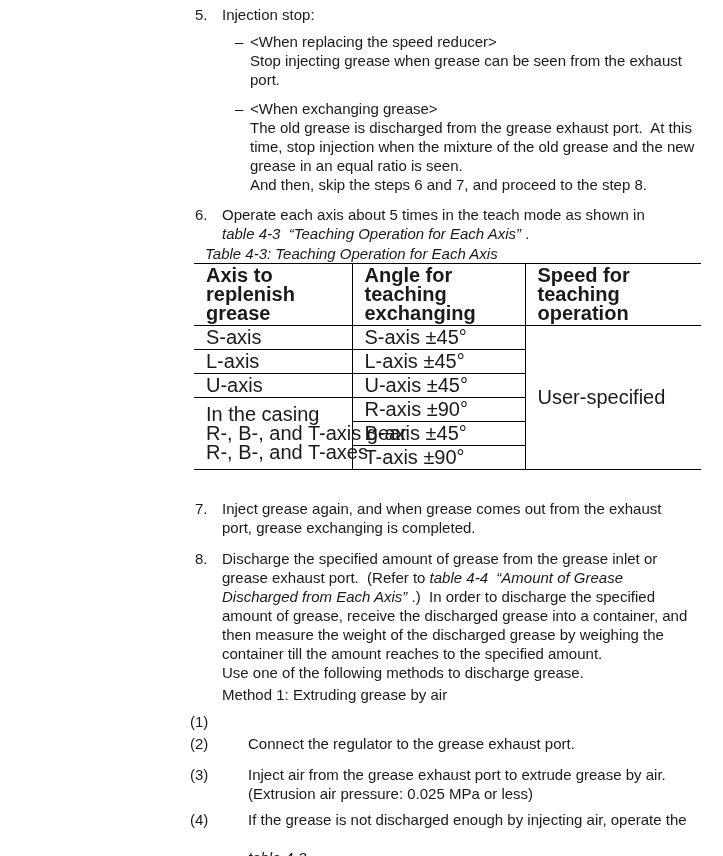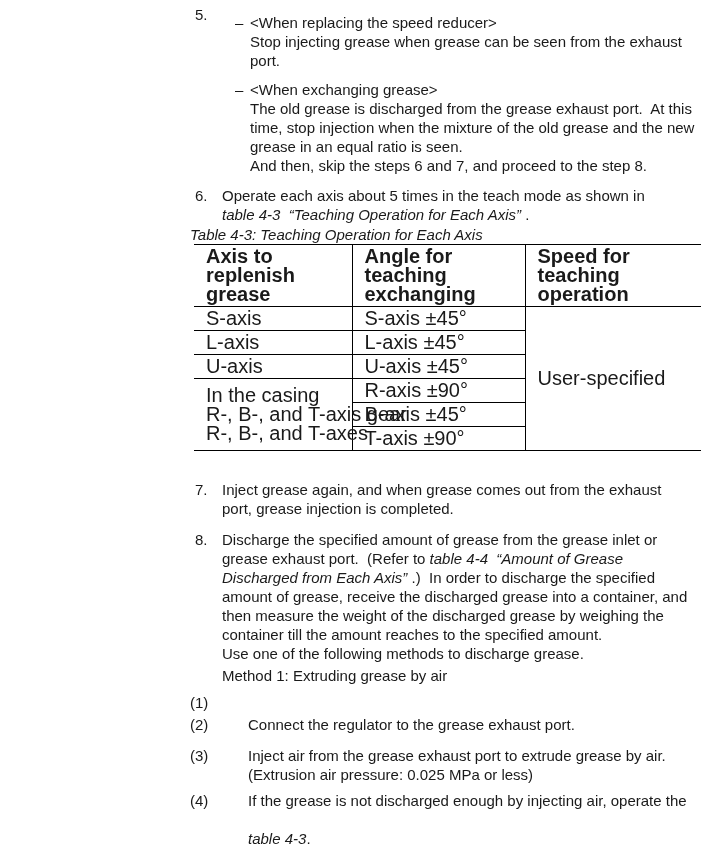--- a/index.html
+++ b/index.html
@@ -18,21 +18,21 @@
   .content { padding: 5px 0 0 190px; width: 723px; }
   .pre { white-space: pre; }
   .prew { white-space: pre-wrap; }
   .em { font-style: italic; }
   .step { display: flex; align-items: flex-start; }
   .num { width: 27px; margin-left: 5px; flex: 0 0 auto; }
   .body { width: 496px; flex: 0 0 auto; }
   .bullet { display: flex; margin-left: 13px; }
   .dash { width: 15px; flex: 0 0 auto; }
   .bbody { flex: 0 0 auto; width: 460px; }
-  .caption { margin-left: 0; margin-top: 1px; }
+  .caption { margin-left: 15px; margin-top: 1px; }
   table {
     border-collapse: collapse;
     margin-left: 4px;
     margin-top: 0;
     table-layout: fixed;
     width: 507px;
     border-top: 1px solid #000;
     border-bottom: 1px solid #000;
   }
   col.c1 { width: 158px; }
@@ -65,20 +65,21 @@
 </style>
 </head>
 <body>
 
 <div class="page">
   <div class="content">
 
     <div class="step">
       <span class="num">5.</span>
       <div class="body">
+        <div>Injection stop:</div>
         <div class="bullet mt8">
             <span class="dash">–</span>
             <div class="bbody pre">&lt;When replacing the speed reducer&gt;
 Stop injecting grease when grease can be seen from the exhaust
 port.</div>
           </div>
         <div class="bullet mt10">
             <span class="dash">–</span>
             <div class="bbody pre">&lt;When exchanging grease&gt;
 The old grease is discharged from the grease exhaust port.  At this
@@ -132,21 +133,21 @@
       </tr>
       <tr>
         <td class="rs vline">T-axis ±90°</td>
       </tr>
     </tbody>
       </table>
 
     <div class="step mt29">
       <span class="num">7.</span>
       <div class="body pre">Inject grease again, and when grease comes out from the exhaust
-port, grease injection is completed.</div>
+port, grease exchanging is completed.</div>
     </div>
 
     <div class="step mt12">
       <span class="num">8.</span>
       <div class="body prew"><span>Discharge the specified amount of grease from the grease inlet or</span><br><span>grease exhaust port.  (Refer to </span><span class="em">table 4-4  “Amount of Grease</span><br><span class="em">Discharged from Each Axis”</span><span> .)  In order to discharge the specified</span><br><span>amount of grease, receive the discharged grease into a container, and</span><br><span>then measure the weight of the discharged grease by weighing the</span><br><span>container till the amount reaches to the specified amount.</span><br><span>Use one of the following methods to discharge grease.</span></div>
     </div>
 
     <div class="method-heading">Method 1: Extruding grease by air</div>
 
     <div class="substep mt8">

